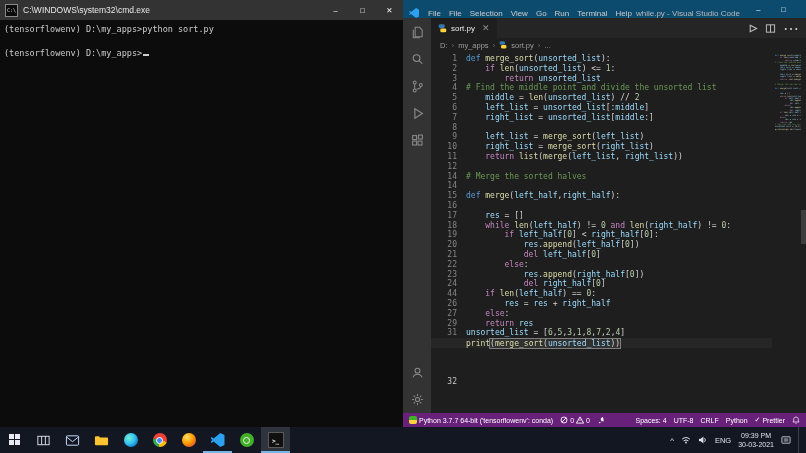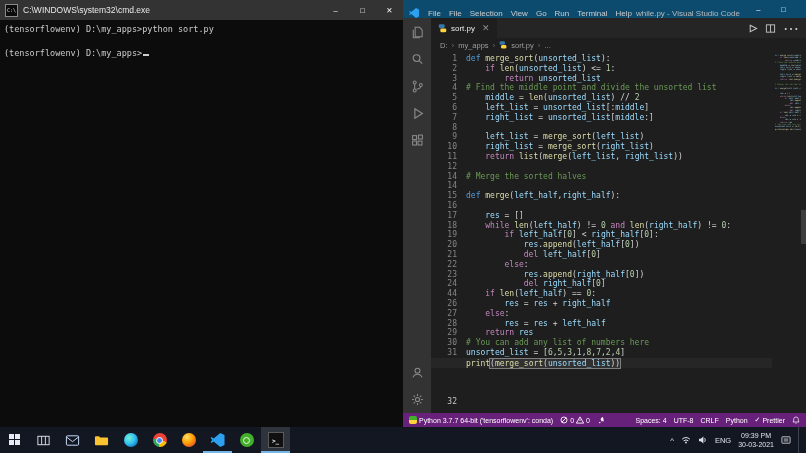--- a/index.html
+++ b/index.html
@@ -331,30 +331,22 @@
               </div>
               <div class="code-line">
                 <span class="ln">26</span>
                 <span class="ct"><span style="color: rgb(212, 212, 212);">        </span><span style="color: rgb(156, 220, 254);">res</span><span style="color: rgb(212, 212, 212);"> = </span><span style="color: rgb(156, 220, 254);">res</span><span style="color: rgb(212, 212, 212);"> + </span><span style="color: rgb(156, 220, 254);">right_half</span></span>
               </div>
               <div class="code-line">
                 <span class="ln">27</span>
                 <span class="ct"><span style="color: rgb(212, 212, 212);">    </span><span style="color: rgb(197, 134, 192);">else</span><span style="color: rgb(212, 212, 212);">:</span></span>
               </div>
               <div class="code-line">
-                <span class="ln">28</span>
-                <span class="ct"><span style="color: rgb(212, 212, 212);">        </span><span style="color: rgb(156, 220, 254);">res</span><span style="color: rgb(212, 212, 212);"> = </span><span style="color: rgb(156, 220, 254);">res</span><span style="color: rgb(212, 212, 212);"> + </span><span style="color: rgb(156, 220, 254);">left_half</span></span>
-              </div>
-              <div class="code-line">
                 <span class="ln">29</span>
                 <span class="ct"><span style="color: rgb(212, 212, 212);">    </span><span style="color: rgb(197, 134, 192);">return </span><span style="color: rgb(156, 220, 254);">res</span></span>
-              </div>
-              <div class="code-line">
-                <span class="ln">30</span>
-                <span class="ct"><span style="color: rgb(106, 153, 85);"># You can add any list of numbers here</span></span>
               </div>
               <div class="code-line">
                 <span class="ln">31</span>
                 <span class="ct"><span style="color: rgb(156, 220, 254);">unsorted_list</span><span style="color: rgb(212, 212, 212);"> = [</span><span style="color: rgb(181, 206, 168);">6</span><span style="color: rgb(212, 212, 212);">,</span><span style="color: rgb(181, 206, 168);">5</span><span style="color: rgb(212, 212, 212);">,</span><span style="color: rgb(181, 206, 168);">3</span><span style="color: rgb(212, 212, 212);">,</span><span style="color: rgb(181, 206, 168);">1</span><span style="color: rgb(212, 212, 212);">,</span><span style="color: rgb(181, 206, 168);">8</span><span style="color: rgb(212, 212, 212);">,</span><span style="color: rgb(181, 206, 168);">7</span><span style="color: rgb(212, 212, 212);">,</span><span style="color: rgb(181, 206, 168);">2</span><span style="color: rgb(212, 212, 212);">,</span><span style="color: rgb(181, 206, 168);">4</span><span style="color: rgb(212, 212, 212);">]</span></span>
               </div>
               <div class="code-line cur">
                 <span class="ln">32</span>
                 <span class="ct"><span style="color: rgb(220, 220, 170);">print</span><span class="hl-group"><span style="color: rgb(212, 212, 212);">(</span><span style="color: rgb(220, 220, 170);">merge_sort</span><span style="color: rgb(212, 212, 212);">(</span><span style="color: rgb(156, 220, 254);">unsorted_list</span><span style="color: rgb(212, 212, 212);">))</span></span><span class="caret"></span></span>
               </div>
             </div>

